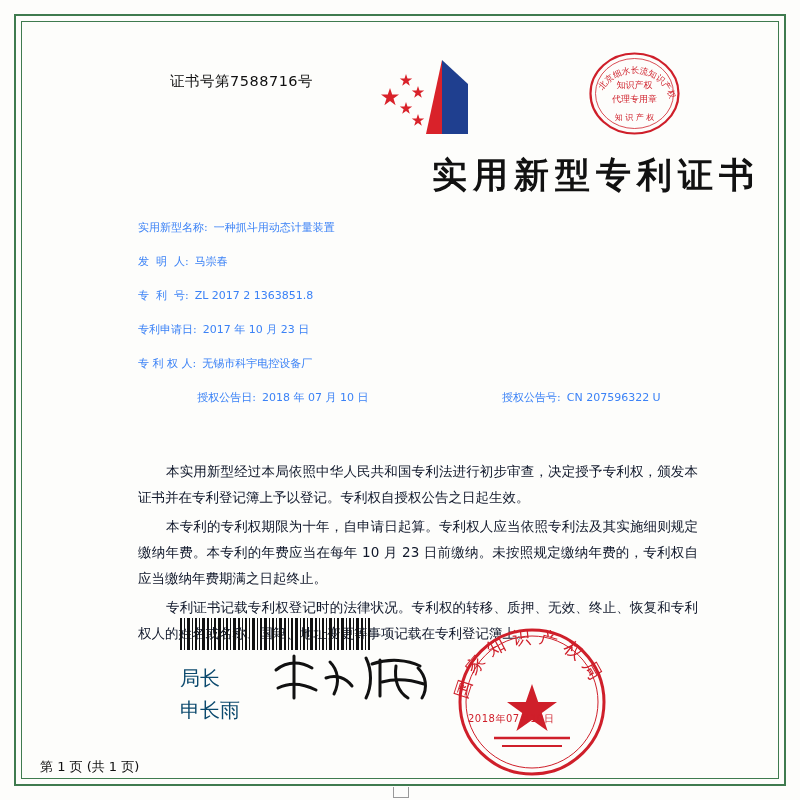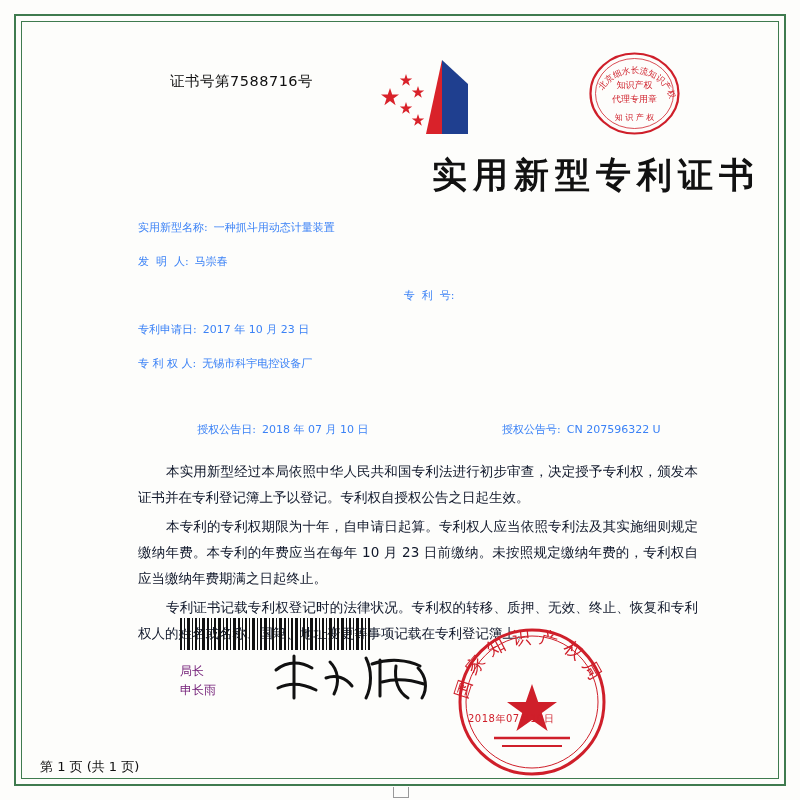--- a/index.html
+++ b/index.html
@@ -101,21 +101,20 @@
     white-space: pre;
     flex: 0 0 auto;
   }
   .field-value {
     margin-left: 6px;
     flex: 1 1 auto;
   }
   .field-row.dual .field-value {
     flex: 0 0 auto;
     min-width: 230px;
-    margin-top: 32px;
   }
   .field-label2 {
     white-space: pre;
     flex: 0 0 auto;
     margin-left: 10px;
   }
   .field-value2 {
     margin-left: 6px;
   }
   
@@ -139,23 +138,23 @@
     left: 140px;
     top: 578px;
     width: 190px;
     height: 32px;
   }
   
   .sig-block {
     position: absolute;
     left: 140px;
     top: 622px;
-    font-size: 12px;
+    font-size: 20px;
     line-height: 1.6;
-    color: #701a75;
+    color: #0c4a6e;
   }
   .sig-hand {
     position: absolute;
     left: 228px;
     top: 608px;
     width: 190px;
     height: 60px;
   }
   
   .seal-bottom {
@@ -243,20 +242,21 @@
       <div class="field-row">
         <span class="field-label">实用新型名称:</span>
         <span class="field-value">一种抓斗用动态计量装置</span>
       </div>
       <div class="field-row">
         <span class="field-label">发  明  人:</span>
         <span class="field-value">马崇春</span>
       </div>
       <div class="field-row">
         <span class="field-label">专  利  号:</span>
+        <span class="field-value">ZL 2017 2 1363851.8</span>
       </div>
       <div class="field-row">
         <span class="field-label">专利申请日:</span>
         <span class="field-value">2017 年 10 月 23 日</span>
       </div>
       <div class="field-row">
         <span class="field-label">专 利 权 人:</span>
         <span class="field-value">无锡市科宇电控设备厂</span>
       </div>
       <div class="field-row dual">

